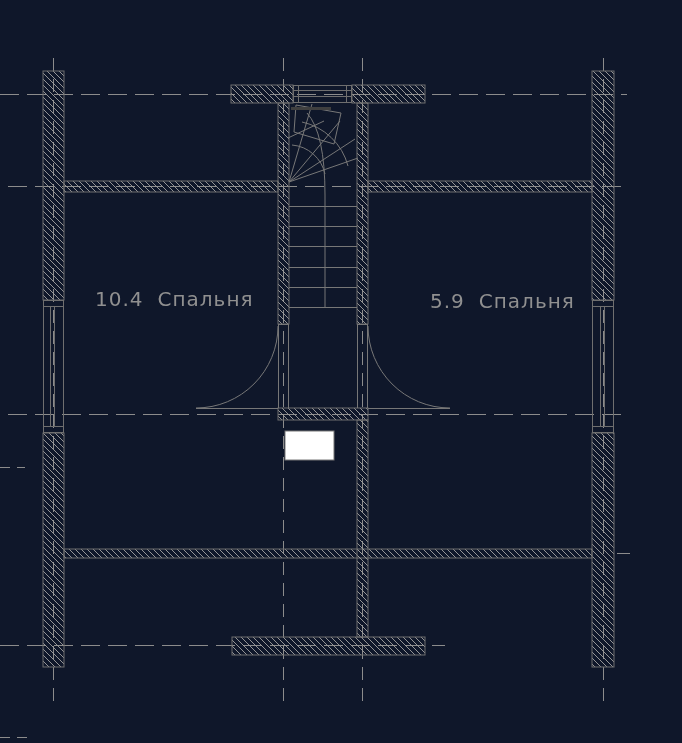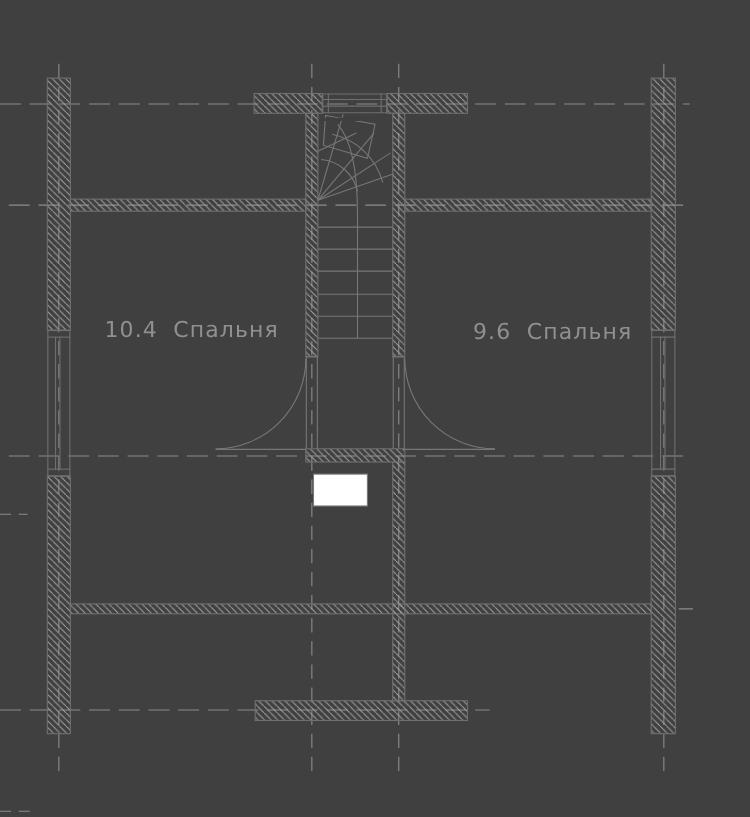--- a/index.html
+++ b/index.html
@@ -1,19 +1,19 @@
 <!DOCTYPE html>
 <html><head>
 <meta charset="utf-8">
 <style>
   html,body{margin:0;padding:0;background:#ffffff;}
   .canvas{
     position:relative;
     width:682px;height:743px;
-    background:#404040;
+    background:#0f172a;
     font-family:"DejaVu Sans", sans-serif;
     overflow:hidden;
   }
   .canvas svg{position:absolute;left:0;top:0;}
   .room-label{
     position:absolute;
     display:flex;
     align-items:baseline;
     color:#909090;
     font-size:20px;
@@ -147,18 +147,18 @@
 
     <rect x="285" y="431" width="49" height="29" fill="#ffffff" stroke="#777777" stroke-width="1"></rect>
   </svg>
 
   <div class="room-label" style="left:95px;top:287px">
     <span>10.4</span>
     <span class="gap"></span>
     <span>Спальня</span>
   </div>
   <div class="room-label" style="left:430px;top:289px">
-    <span>9.6</span>
+    <span>5.9</span>
     <span class="gap"></span>
     <span>Спальня</span>
   </div>
 
 </div>
 
 </body></html>

